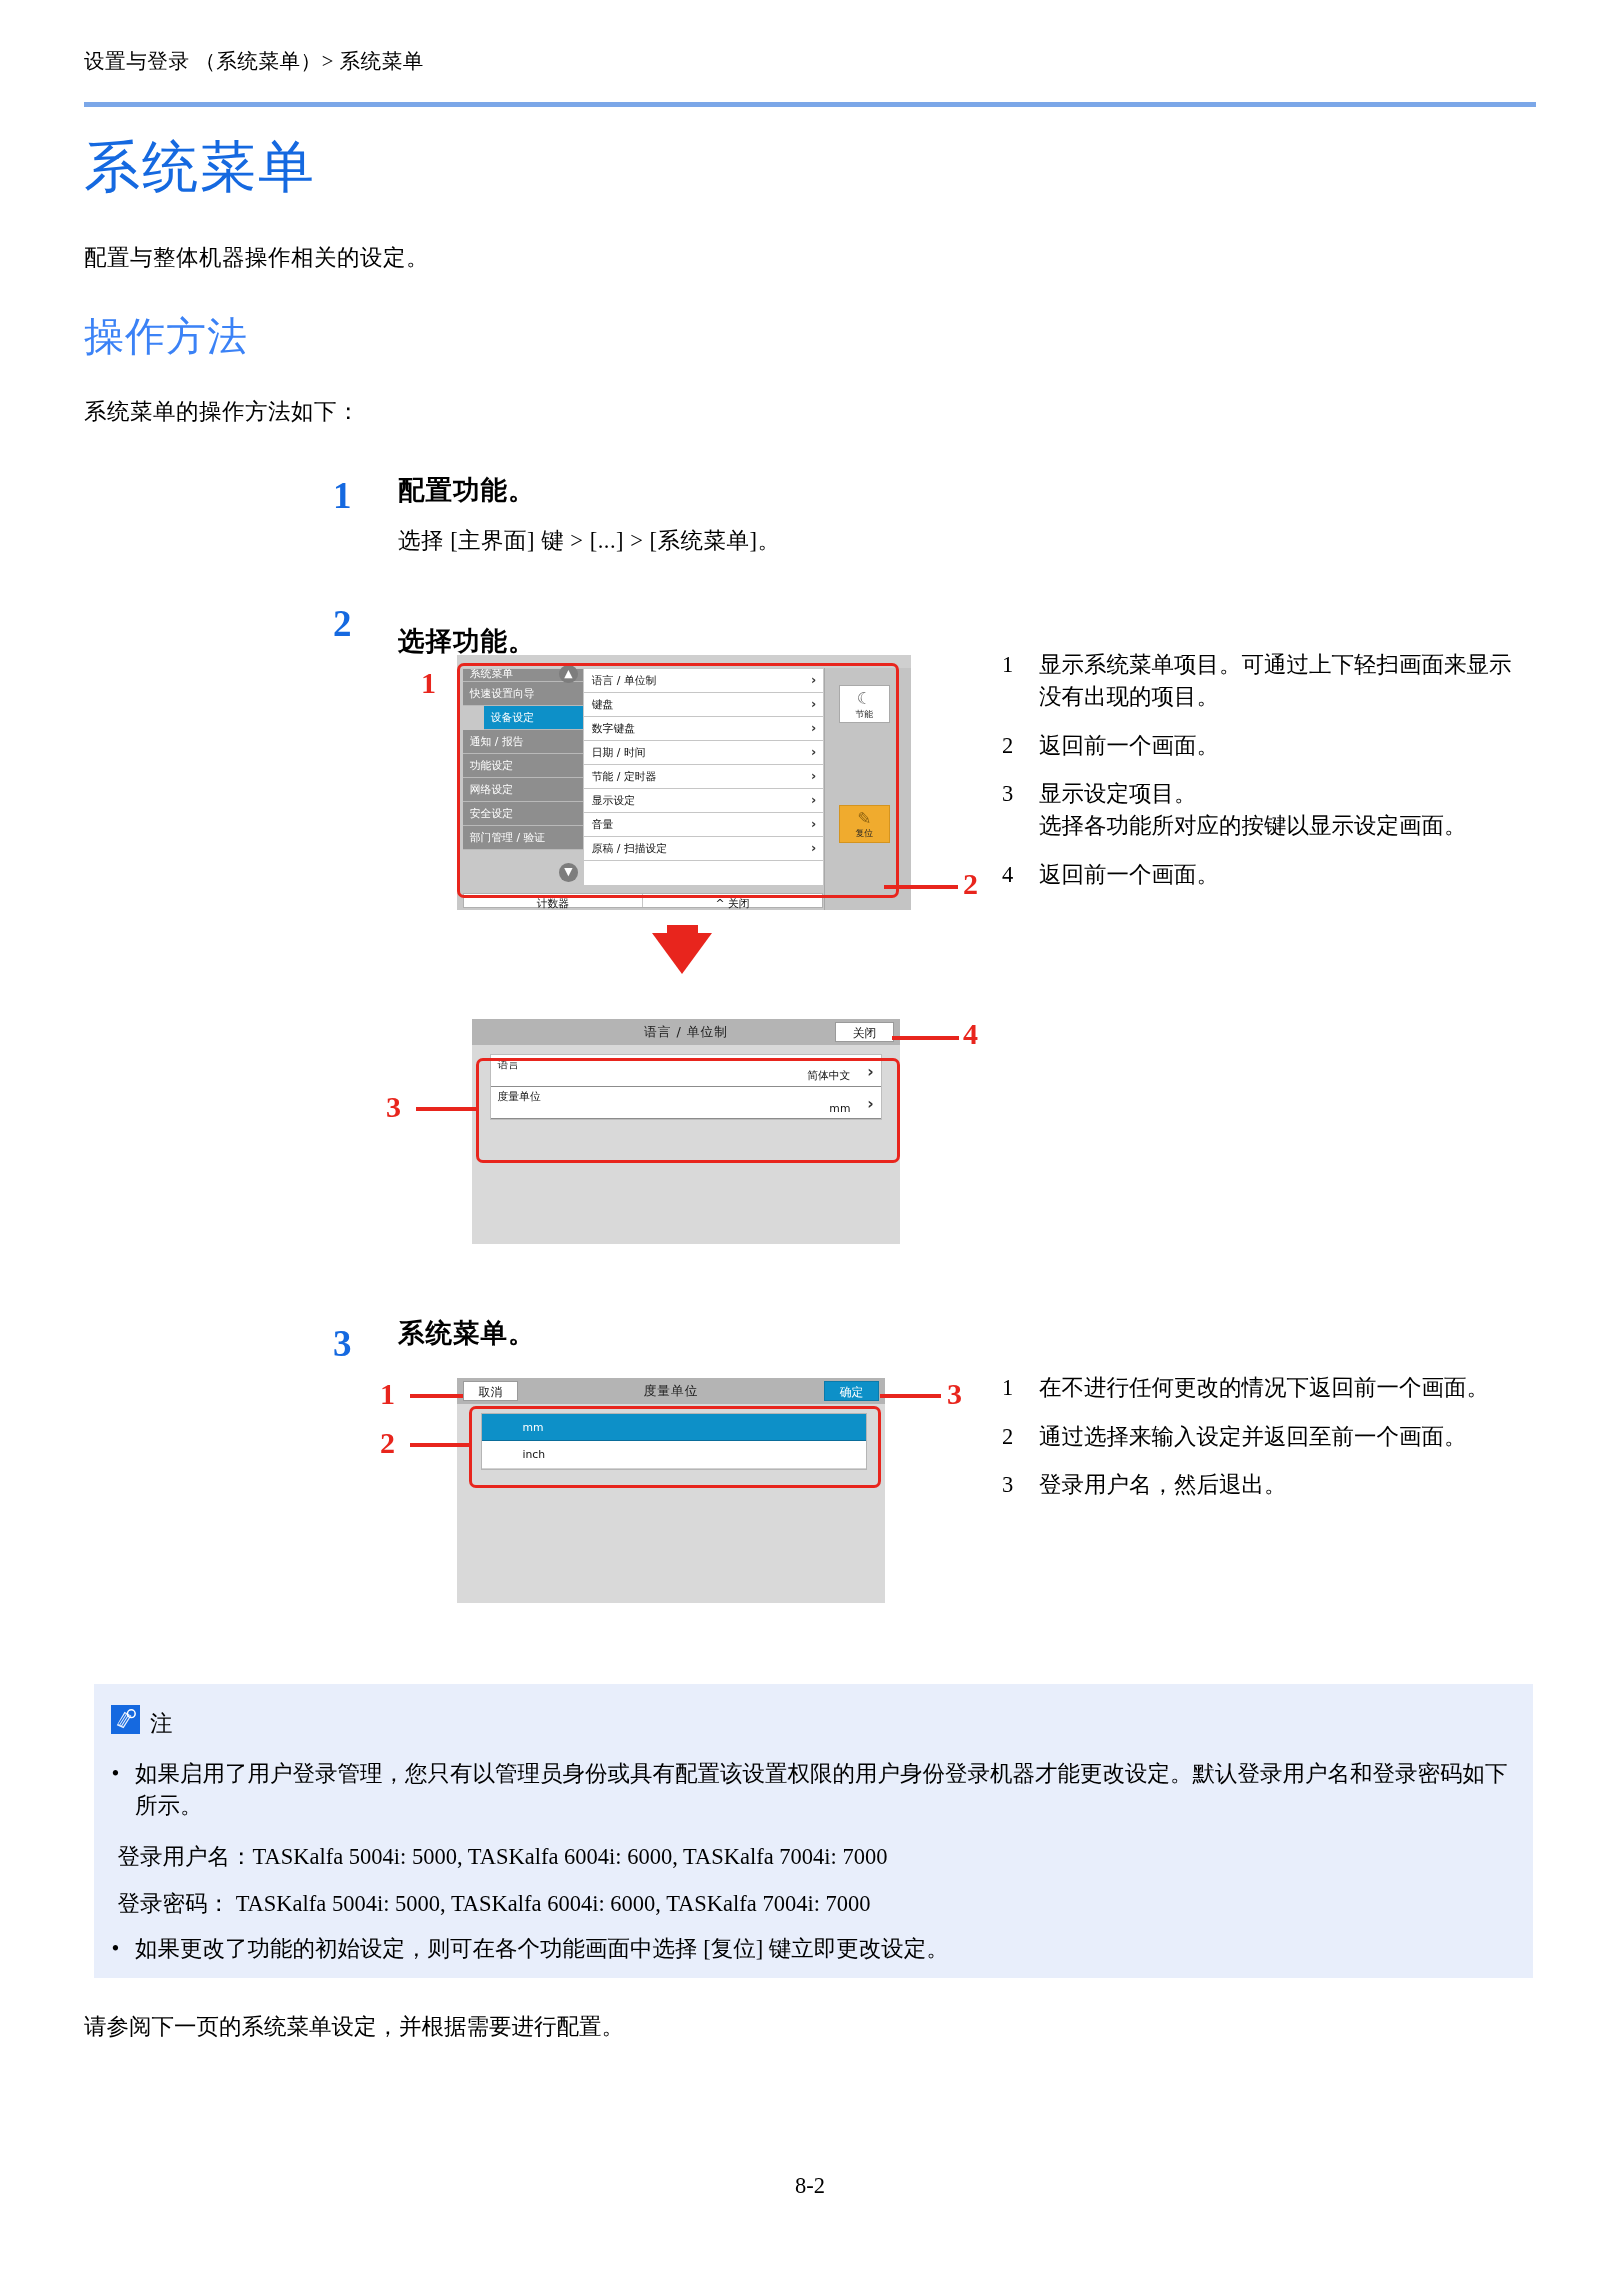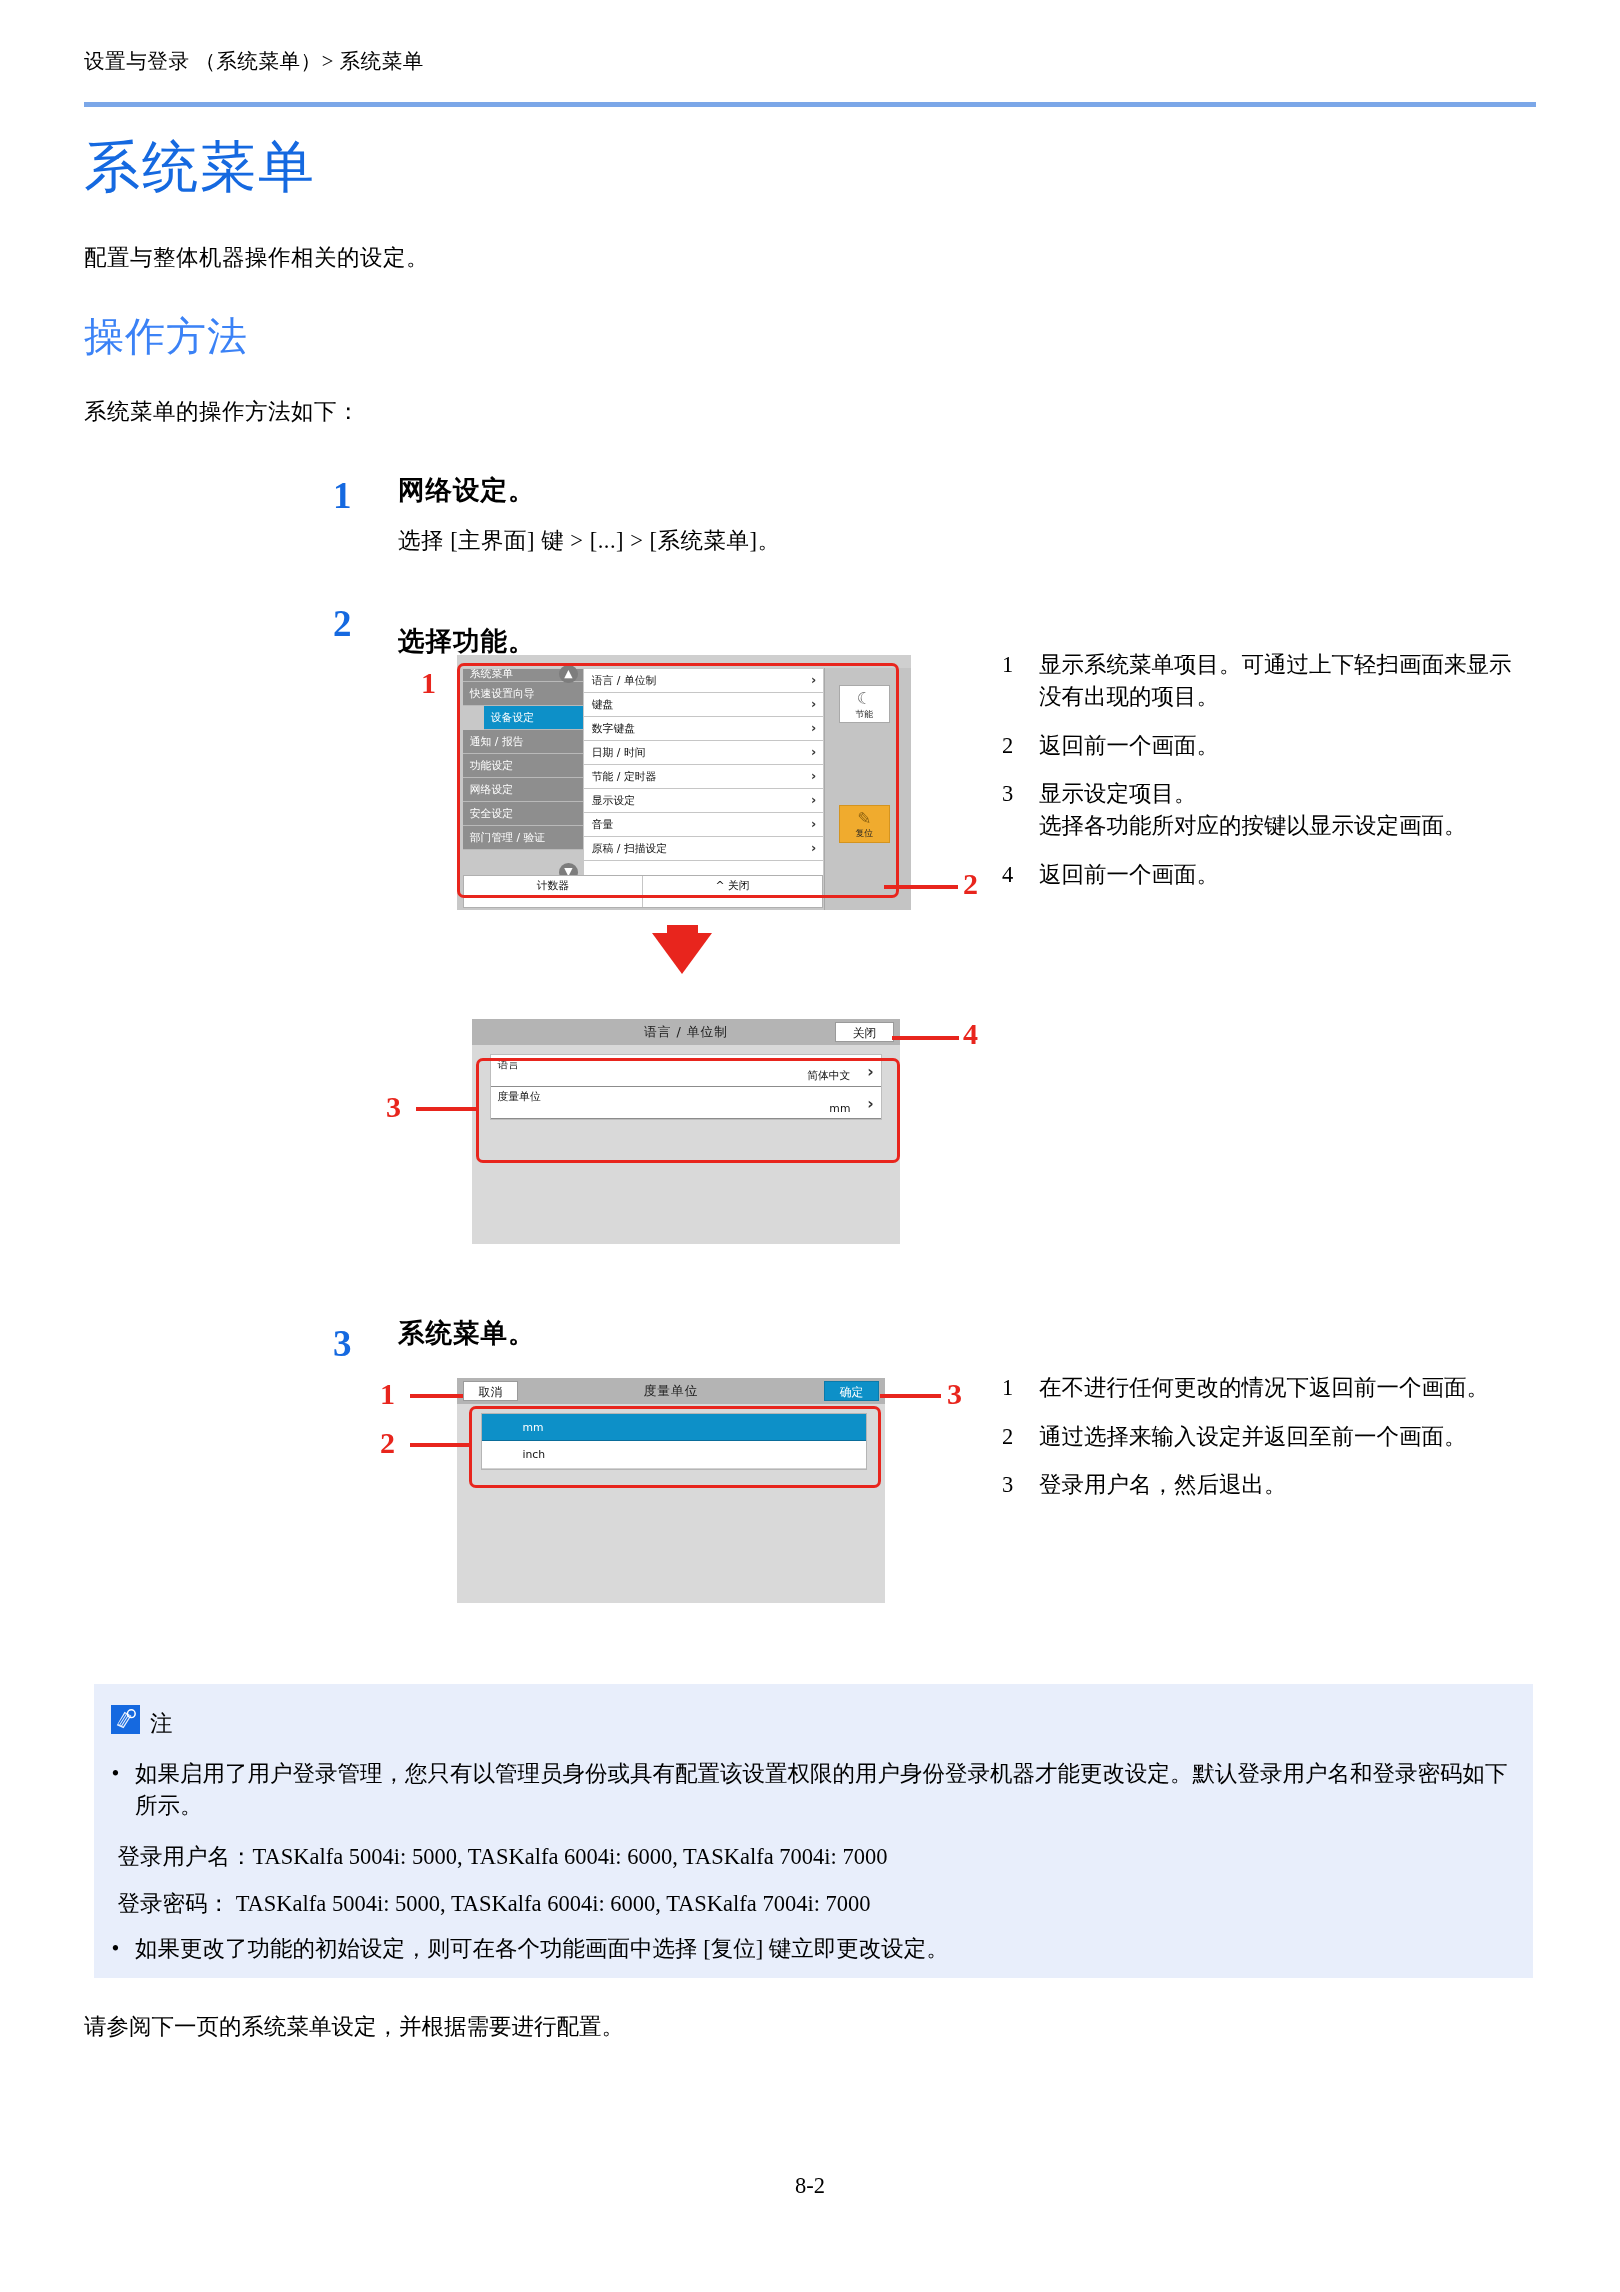--- a/index.html
+++ b/index.html
@@ -230,21 +230,21 @@
     transform: translateY(-50%);
     font-size: 12.7px;
     color: #333;
     font-weight: bold;
   }
   #shot1 .bottombar {
     position: absolute;
     left: 5.9px;
     right: 88px;
     bottom: 2px;
-    height: 33px;
+    height: 15px;
     background: #ffffff;
     border: 1px solid #b0b0b0;
     box-sizing: border-box;
     display: flex;
   }
   #shot1 .bb-cell {
     flex: 1 1 50%;
     font-size: 10.8px;
     line-height: 19.6px;
     text-align: center;
@@ -474,21 +474,21 @@
   <div class="breadcrumb">设置与登录 （系统菜单）&gt; 系统菜单</div>
   <div class="head-rule"></div>
 
   <div class="h1">系统菜单</div>
   <div class="lede">配置与整体机器操作相关的设定。</div>
 
   <div class="h2">操作方法</div>
   <div class="intro">系统菜单的操作方法如下：</div>
 
   <div class="step-num" style="left:333px; top:477px;">1</div>
-  <div class="step-title" style="left:398px; top:477px;">网络设定。</div>
+  <div class="step-title" style="left:398px; top:477px;">配置功能。</div>
   <div class="step-body" style="left:398px; top:524px;">选择 [主界面] 键 &gt; [...] &gt; [系统菜单]。</div>
 
   <div class="step-num" style="left:333px; top:605px;">2</div>
   <div class="step-title" style="left:398px; top:628px;">选择功能。</div>
 
   <div class="shot" id="shot1">
     <div class="brandline"></div>
 
     <div class="sidemenu">
       <div class="sm-item partial">系统菜单</div>

